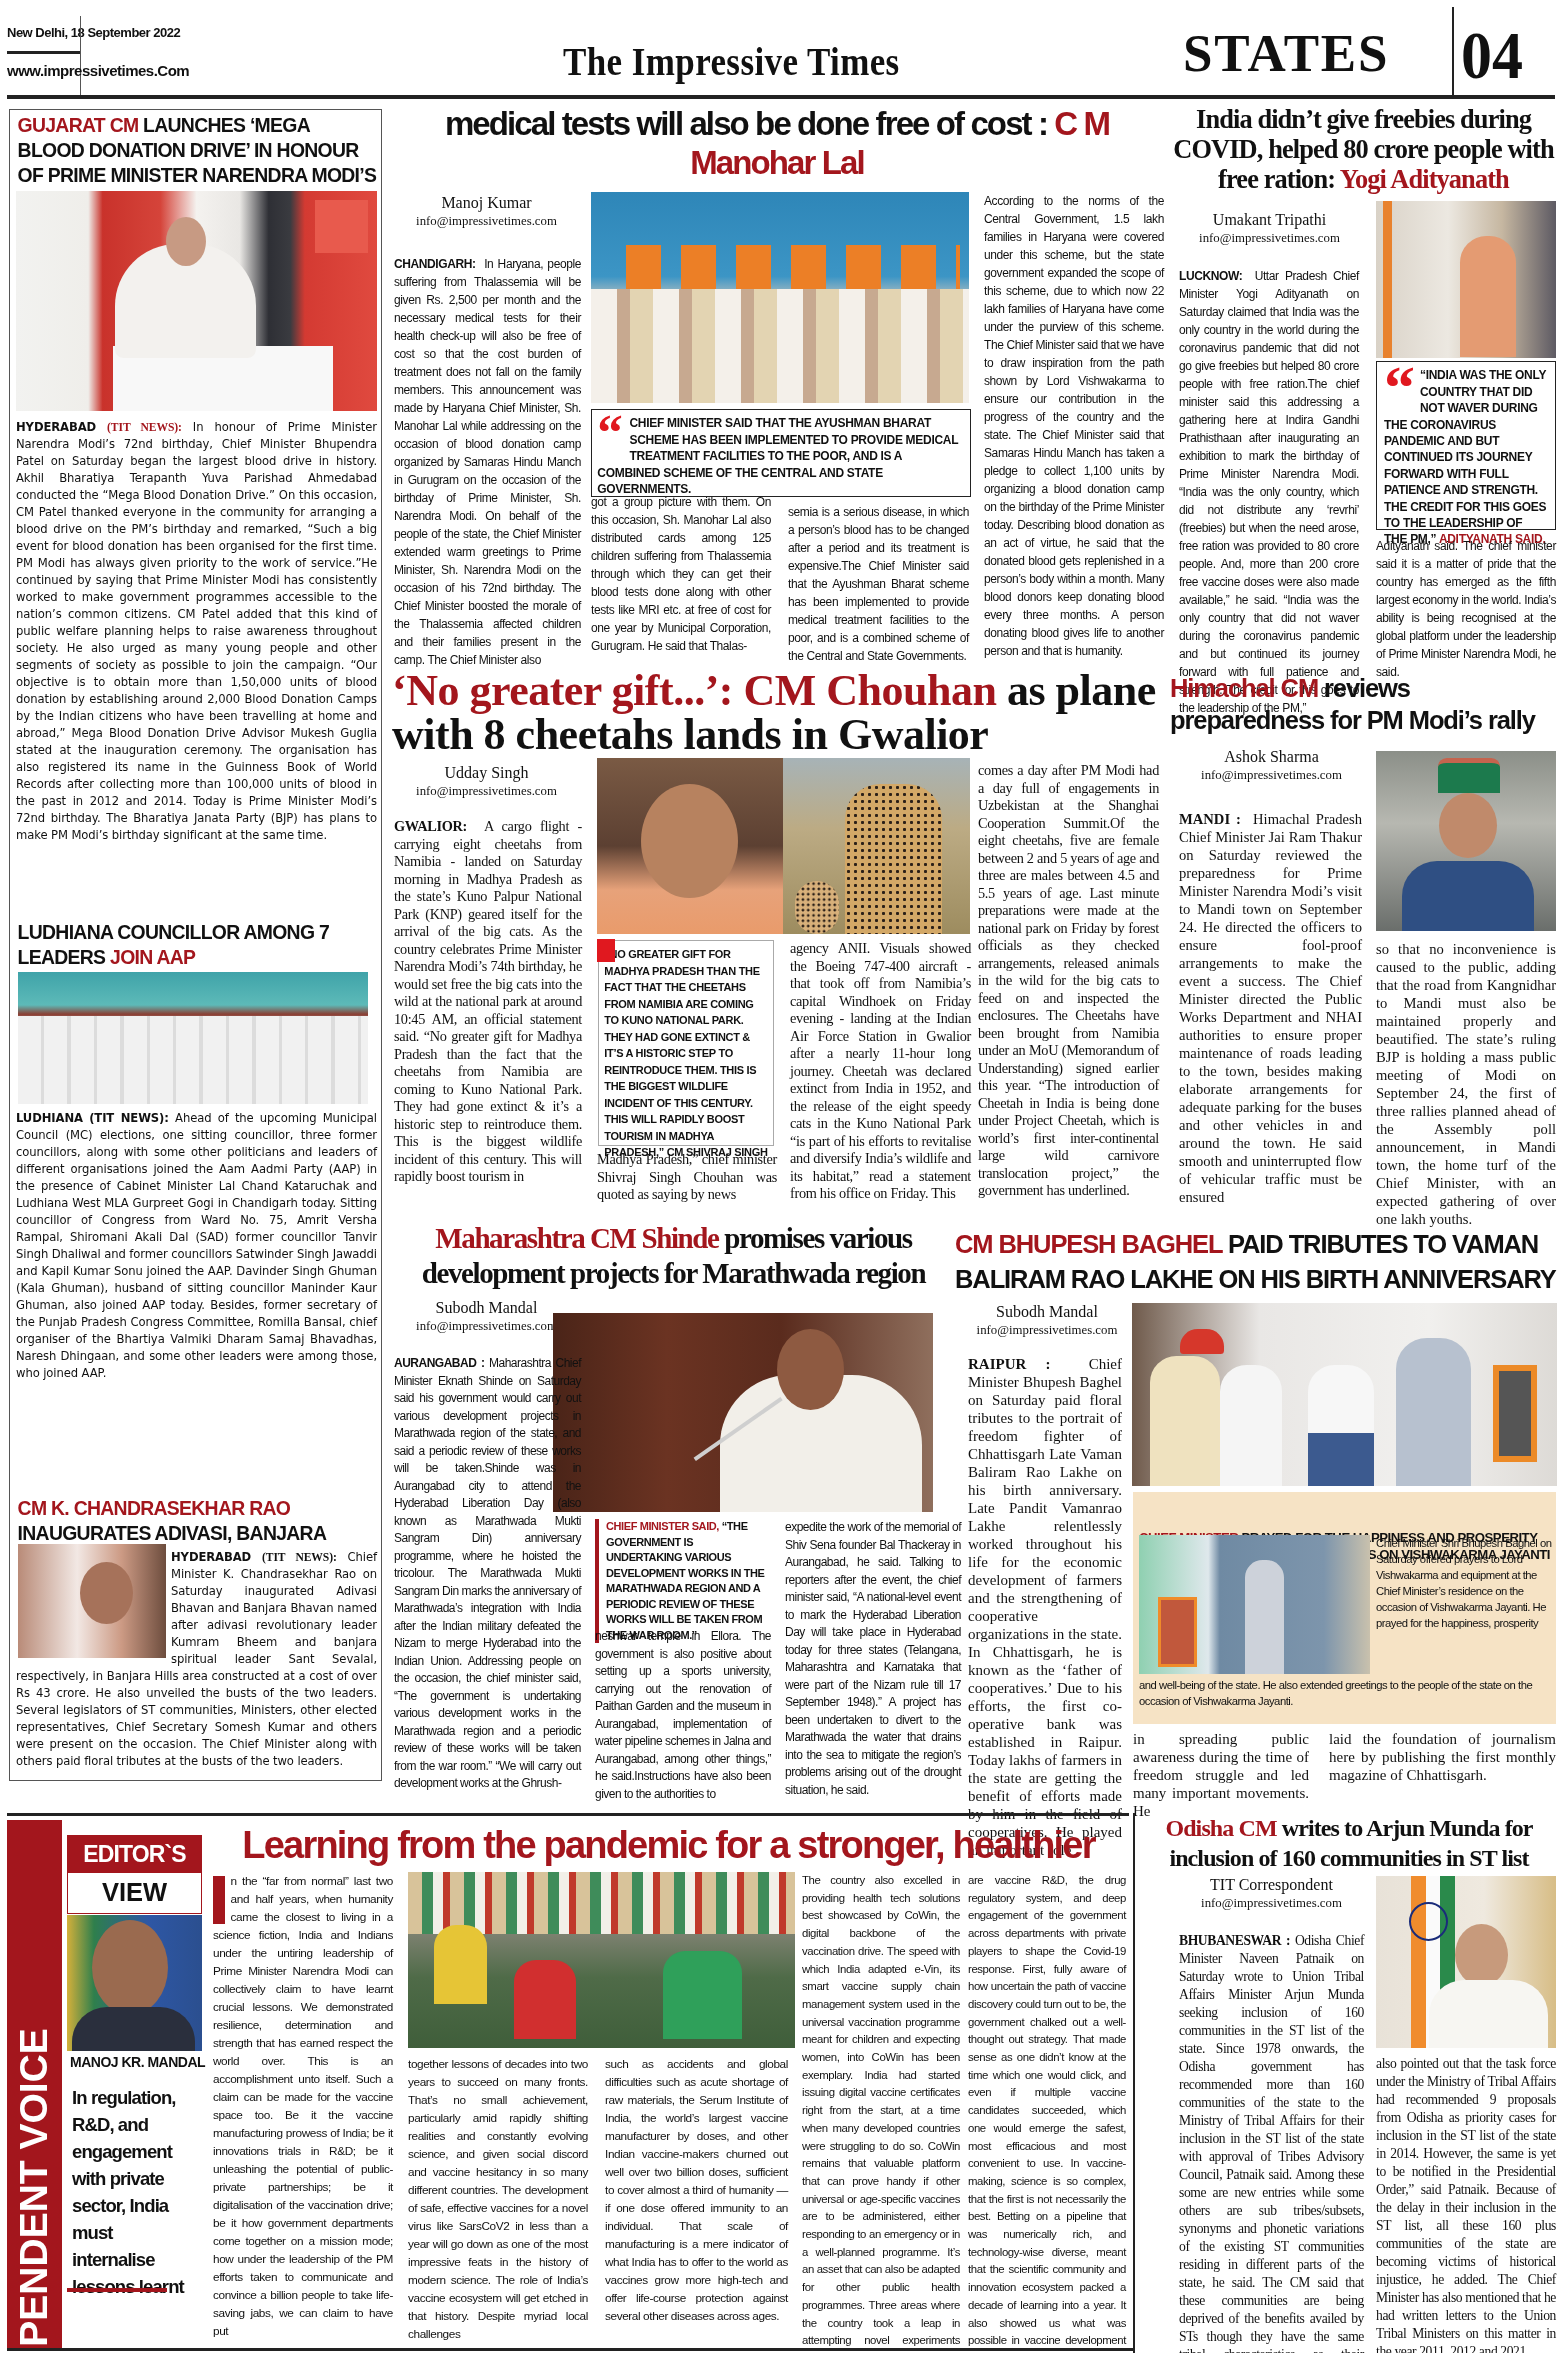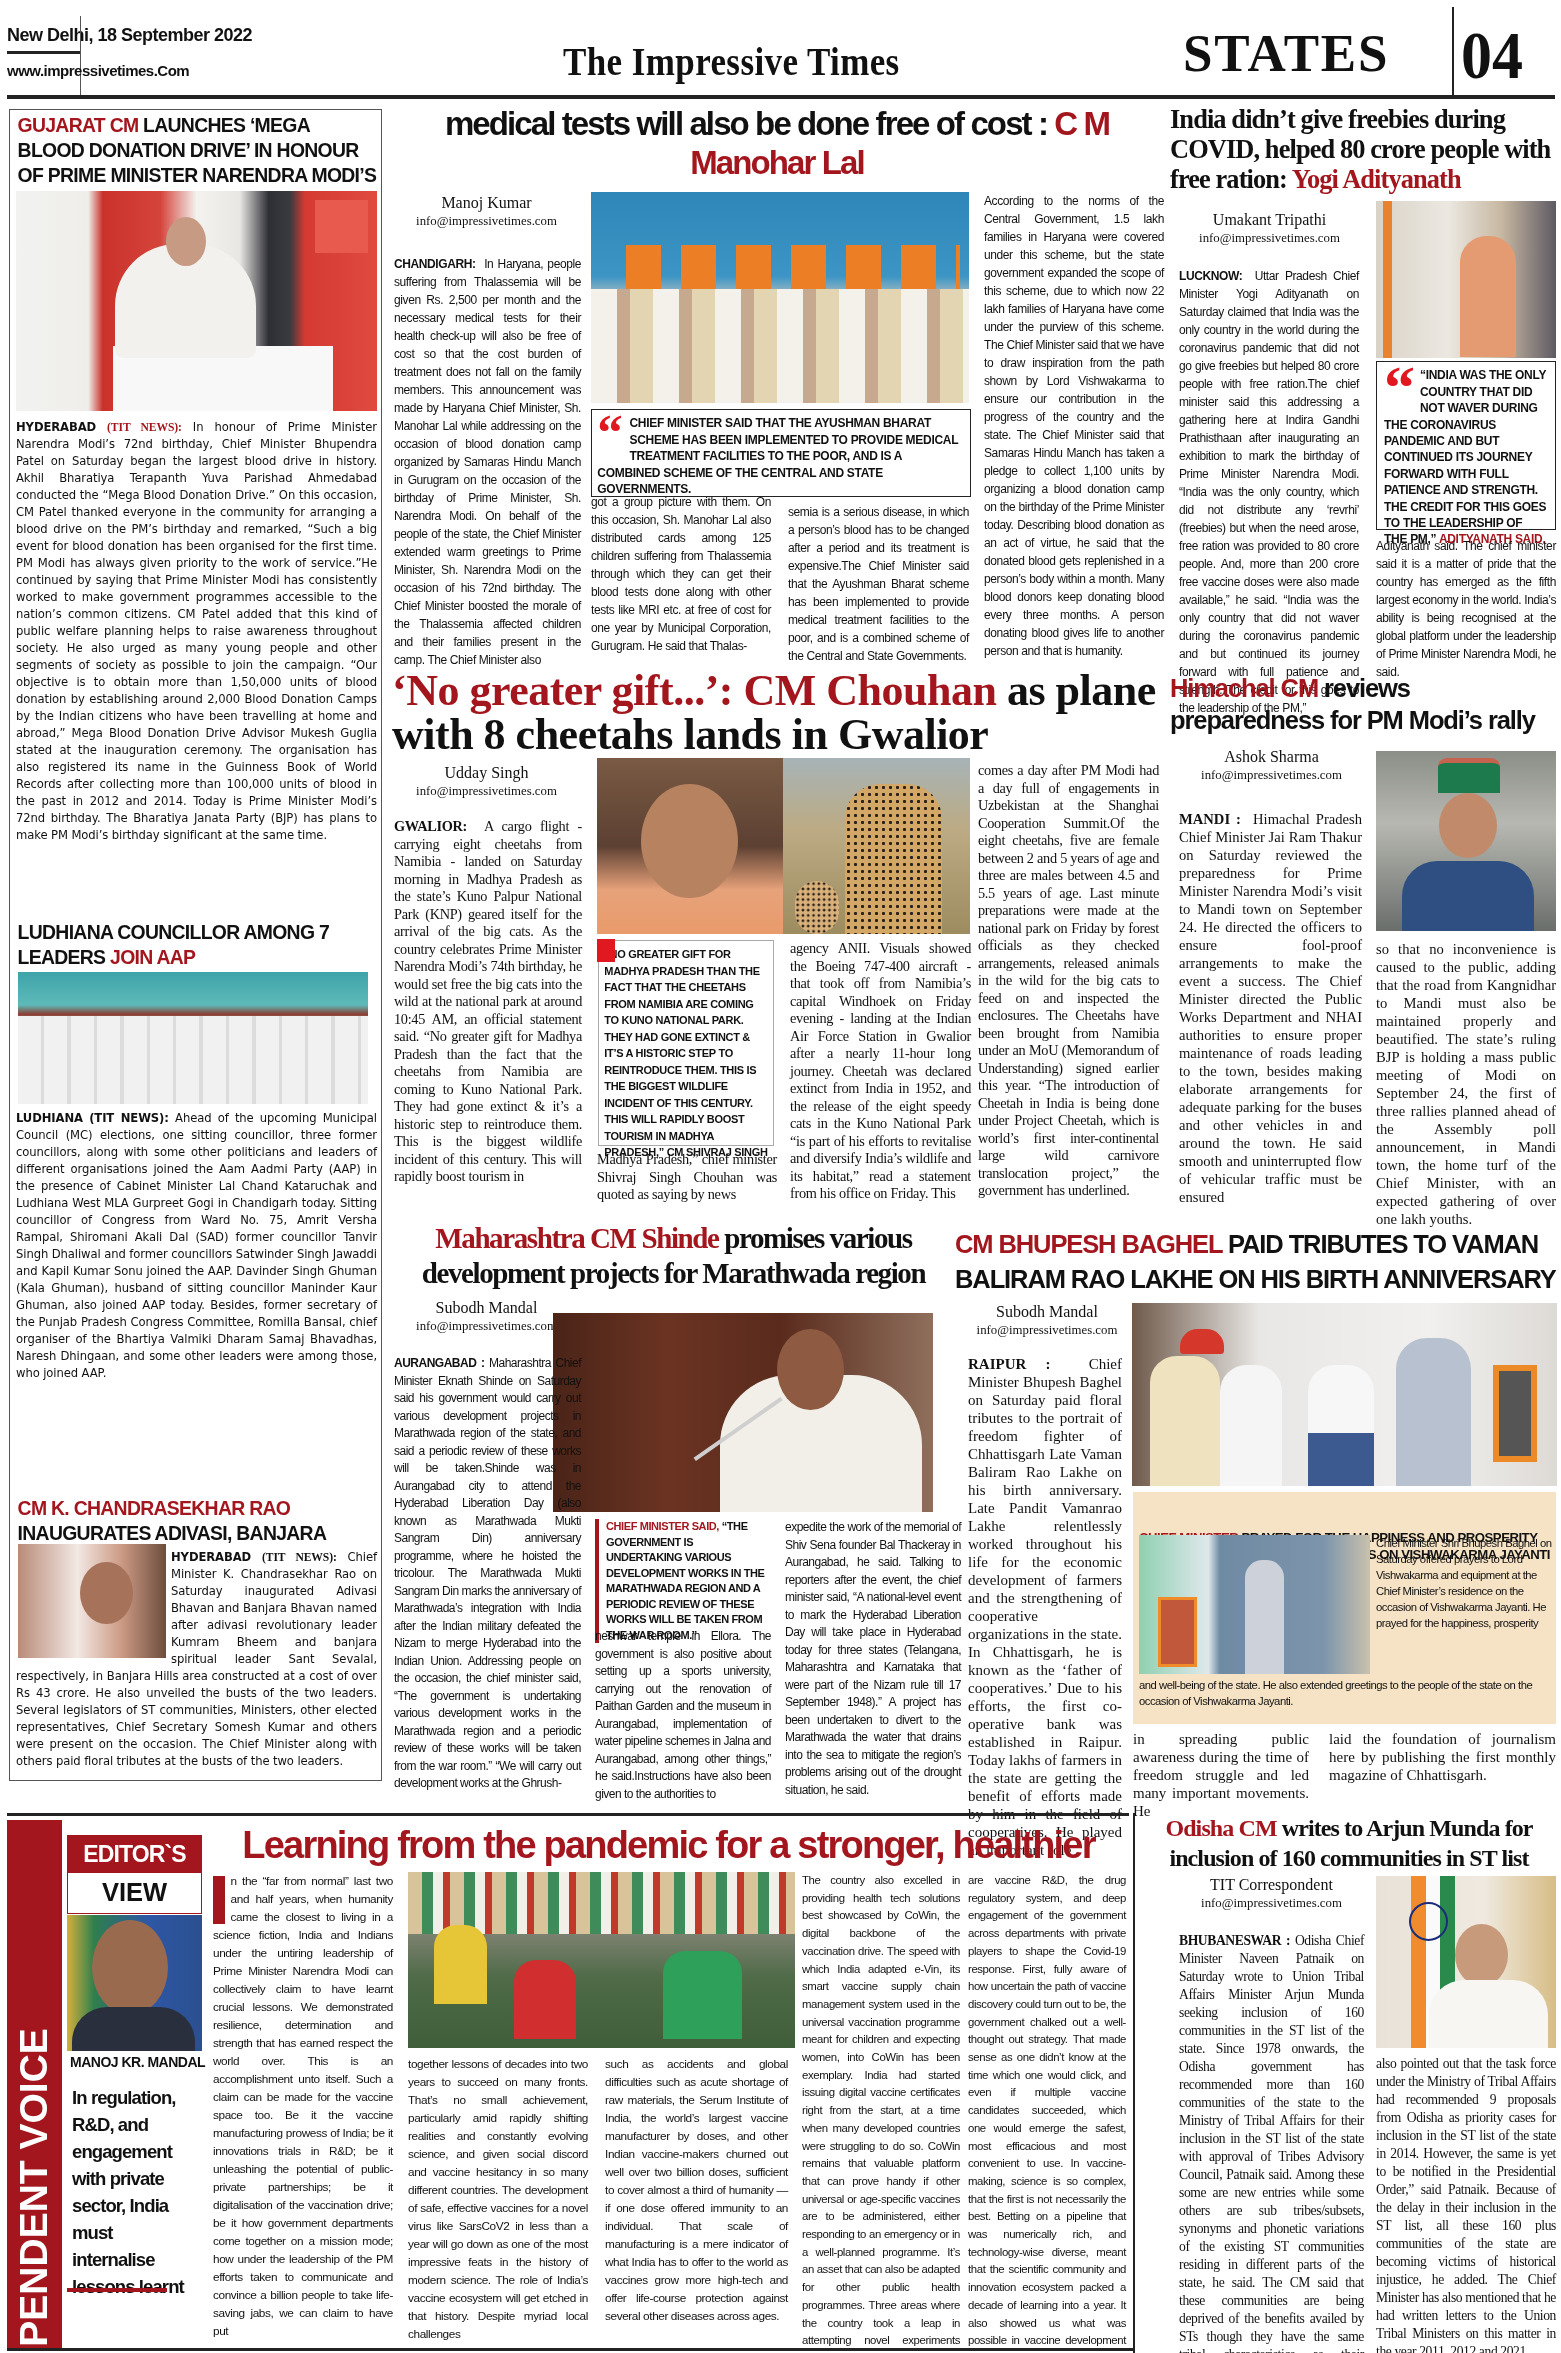--- a/index.html
+++ b/index.html
@@ -18,21 +18,21 @@
 .byline .em{font-size:12.8px;line-height:17.6px}
 b.lead{font-weight:bold}
 .quote{position:absolute;border:1.8px solid #222;background:#fff;font-family:"Liberation Sans",sans-serif;font-weight:bold;text-transform:uppercase;font-size:12px;line-height:16.4px;letter-spacing:-0.3px}
 .qmark{color:#e0181f;font-family:"Liberation Serif",serif;font-weight:bold}
 .hdr-line{position:absolute;left:7px;right:7px;height:3.5px;background:#222}
 </style>
 </head>
 <body>
 
 <div class="abs" style="left:0;top:0;width:1562px;height:95px">
-  <div class="abs cond" style="left:7px;top:25px;font-size:18px;font-weight:bold;letter-spacing:-0.5px">New Delhi, 18 September 2022</div>
+  <div class="abs cond" style="left:7px;top:25px;font-size:13px;font-weight:bold;letter-spacing:-0.5px">New Delhi, 18 September 2022</div>
   <div class="abs" style="left:7px;top:51px;width:73px;height:2.6px;background:#222"></div>
   <div class="abs" style="left:80px;top:16px;width:0.9px;height:79px;background:#555"></div>
   <div class="abs cond" style="left:7px;top:62px;font-size:15px;font-weight:bold;letter-spacing:-0.5px">www.impressivetimes.Com</div>
   <div class="abs" style="left:563px;top:39px;font-family:'Liberation Serif',serif;font-weight:bold;font-size:35px;letter-spacing:0.4px;transform:scaleY(1.15);transform-origin:top left">The Impressive Times</div>
   <div class="abs" style="left:1183px;top:26.4px;font-family:'Liberation Serif',serif;font-weight:bold;font-size:53px;letter-spacing:1.8px;line-height:55px">STATES</div>
   <div class="abs" style="left:1452px;top:7px;width:1.8px;height:90px;background:#222"></div>
   <div class="abs" style="left:1461px;top:21px;font-family:'Liberation Serif',serif;font-weight:bold;font-size:62px;line-height:63px;transform:scaleY(1.1);transform-origin:top left">04</div>
 </div>
 <div class="hdr-line" style="top:95px"></div>
 
@@ -99,21 +99,21 @@
 <div class="abs body-cond" style="left:591px;top:493px;width:180px">
   <span>got a group picture with them. On this occasion, Sh. Manohar Lal also distributed cards among 125 children suffering from Thalassemia through which they can get their blood tests done along with other tests like MRI etc. at free of cost for one year by Municipal Corporation, Gurugram. He said that Thalas-</span>
 </div>
 <div class="abs body-cond" style="left:788px;top:503px;width:181px">
   <span>semia is a serious disease, in which a person’s blood has to be changed after a period and its treatment is expensive.The Chief Minister said that the Ayushman Bharat scheme has been implemented to provide medical treatment facilities to the poor, and is a combined scheme of the Central and State Governments.</span>
 </div>
 <div class="abs body-cond" style="left:984px;top:192px;width:180px">
   <span>According to the norms of the Central Government, 1.5 lakh families in Haryana were covered under this scheme, but the state government expanded the scope of this scheme, due to which now 22 lakh families of Haryana have come under the purview of this scheme. The Chief Minister said that we have to draw inspiration from the path shown by Lord Vishwakarma to ensure our contribution in the progress of the country and the state. The Chief Minister said that Samaras Hindu Manch has taken a pledge to collect 1,100 units by organizing a blood donation camp on the birthday of the Prime Minister today. Describing blood donation as an act of virtue, he said that the donated blood gets replenished in a person’s body within a month. Many blood donors keep donating blood every three months. A person donating blood gives life to another person and that is humanity.</span>
 </div>
 
-<div class="abs" style="left:1170px;top:104px;width:387px;font-family:'Liberation Serif',serif;font-weight:bold;font-size:26.4px;line-height:30px;letter-spacing:-0.9px;">
+<div class="abs" style="left:1170px;top:104px;width:387px;font-family:'Liberation Serif',serif;font-weight:bold;font-size:26.4px;line-height:30px;letter-spacing:-0.9px;text-align:center">
   <span>India didn’t give freebies during COVID, helped 80 crore people with free ration: </span><span class="red">Yogi Adityanath</span>
 </div>
 <div class="abs byline" style="left:1177px;top:209px;width:185px">
   <div class="nm">Umakant Tripathi</div>
   <div class="em">info@impressivetimes.com</div>
 </div>
 <div class="photo" style="left:1376px;top:201px;width:180px;height:157px;background:linear-gradient(90deg,#d9d2c7 0%,#ece8e1 40%,#c6b7a1 70%,#5d5a63 100%)">
   <div class="abs" style="left:84px;top:35px;width:56px;height:121px;border-radius:26.4px 26.4px 0 0;background:#e49b72"></div>
   <div class="abs" style="left:7px;top:0;width:8.8px;height:157px;background:#e8822e"></div>
 </div>

